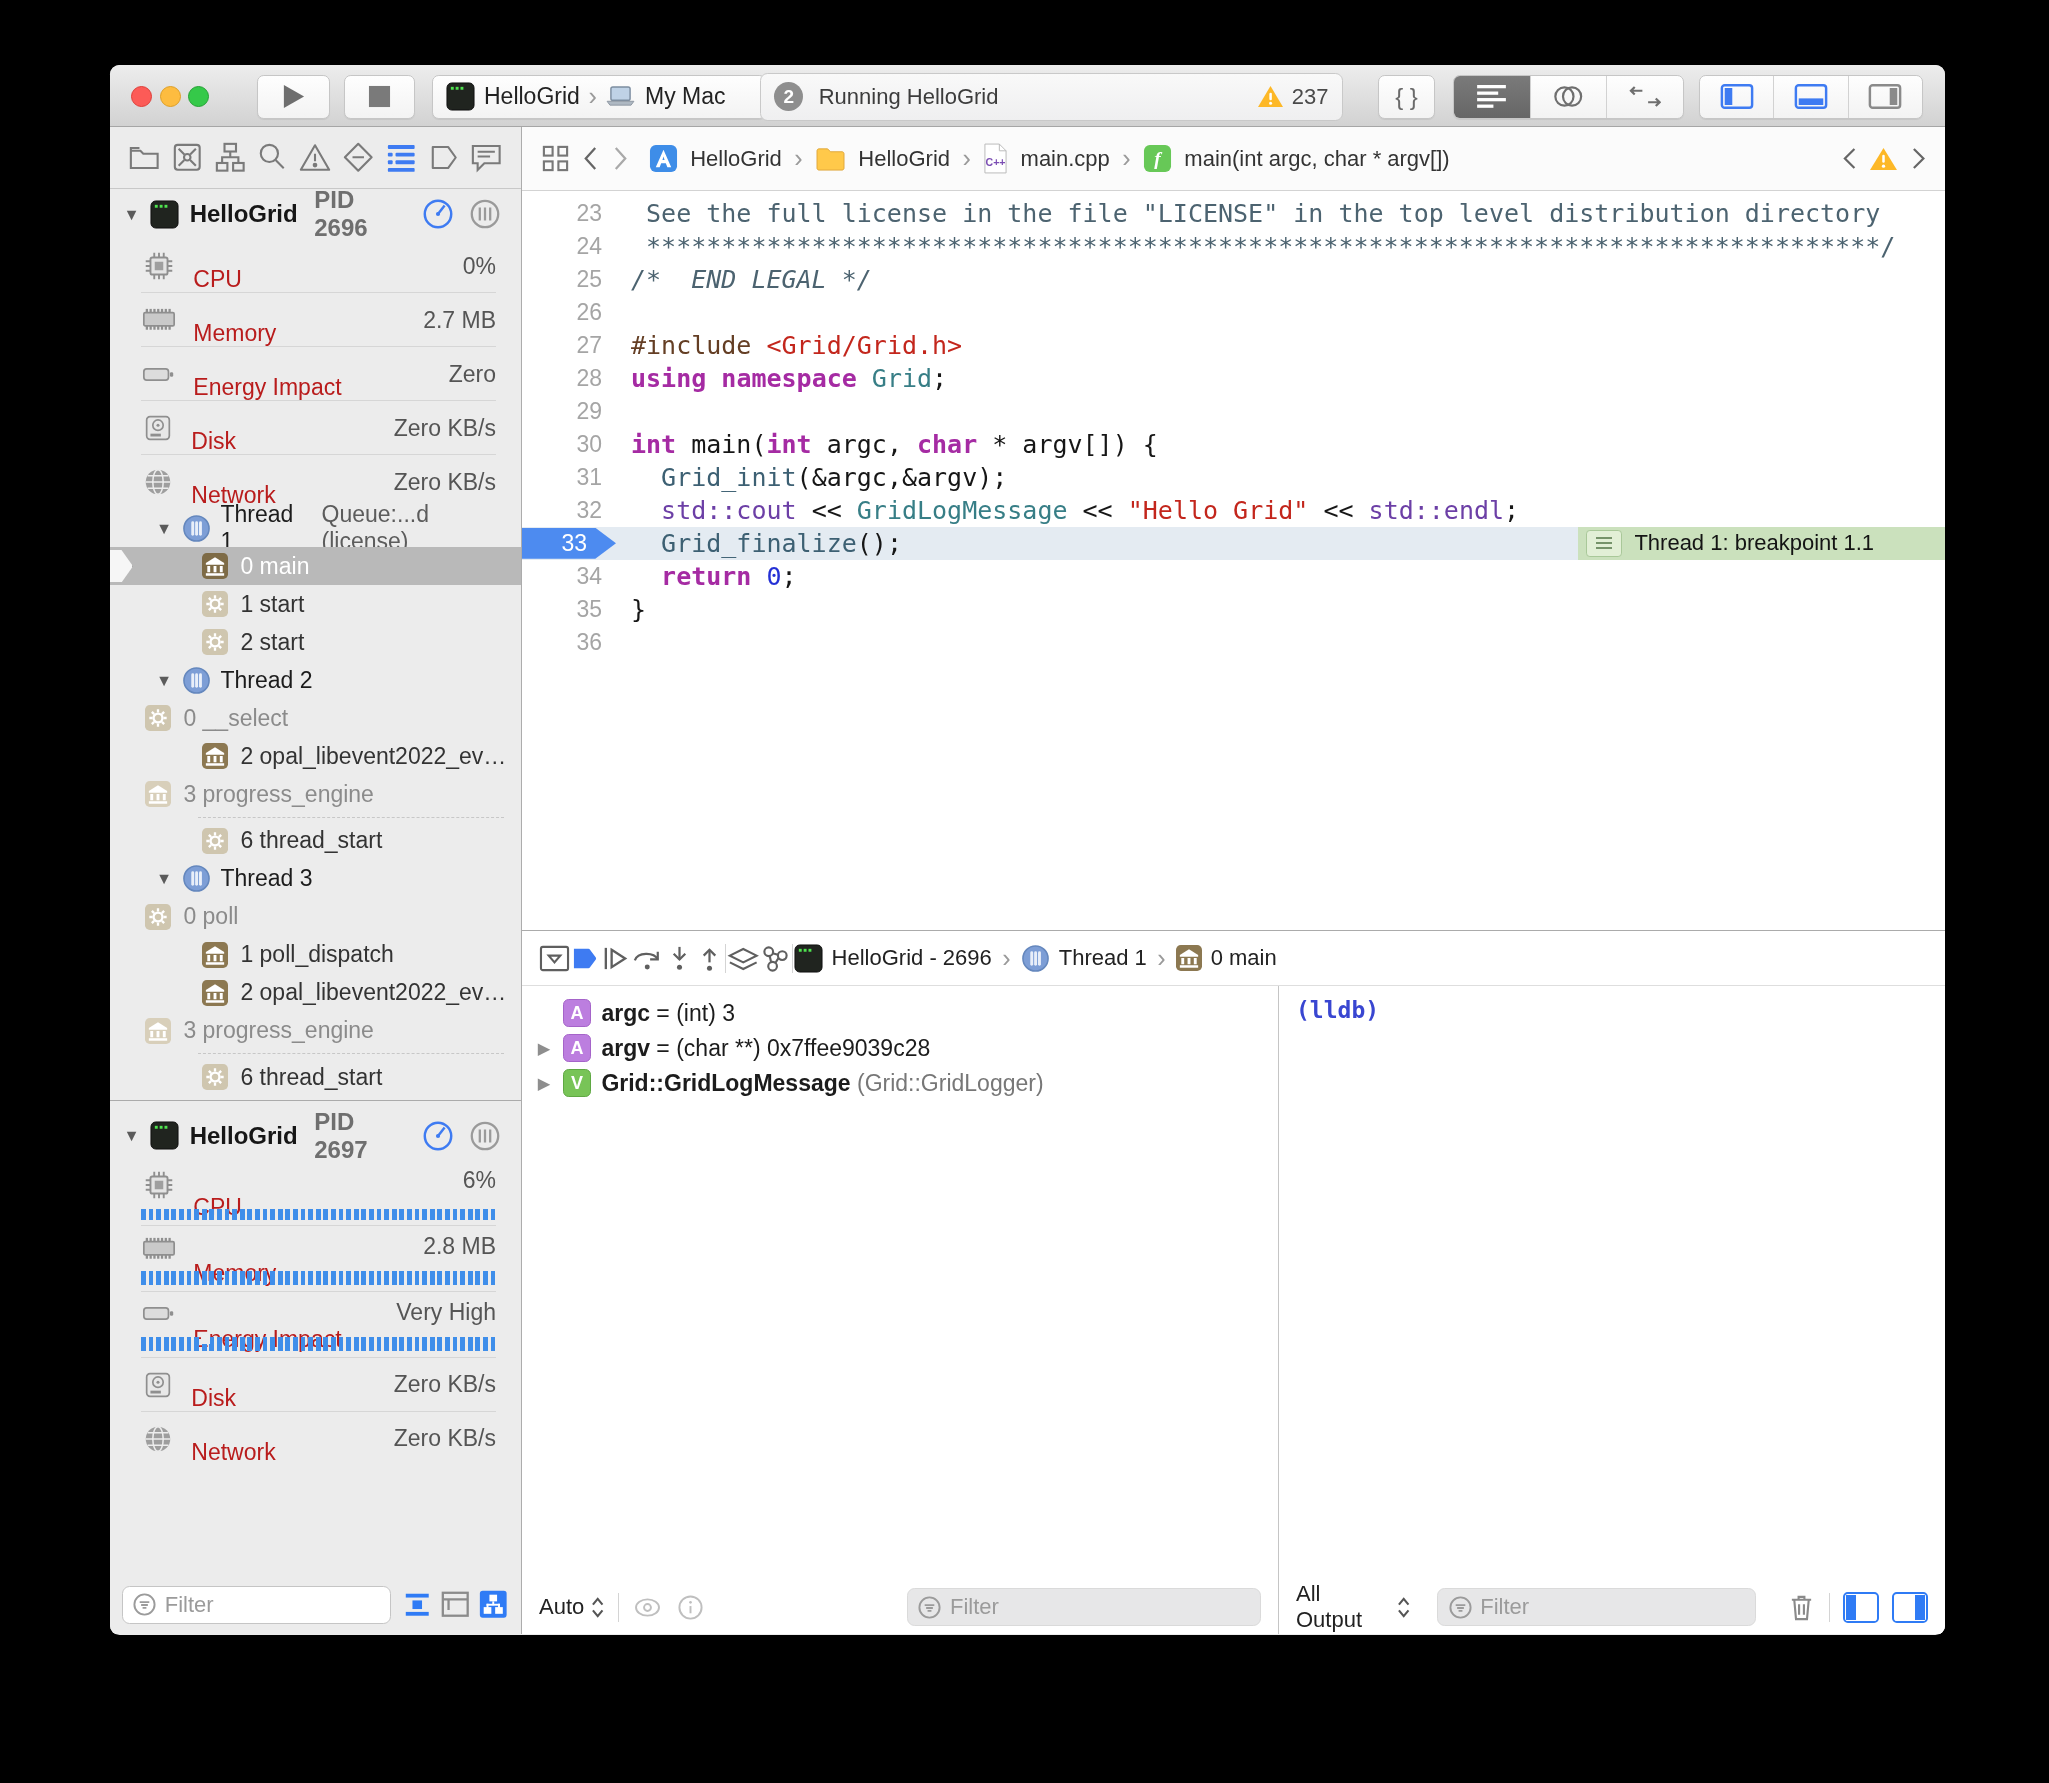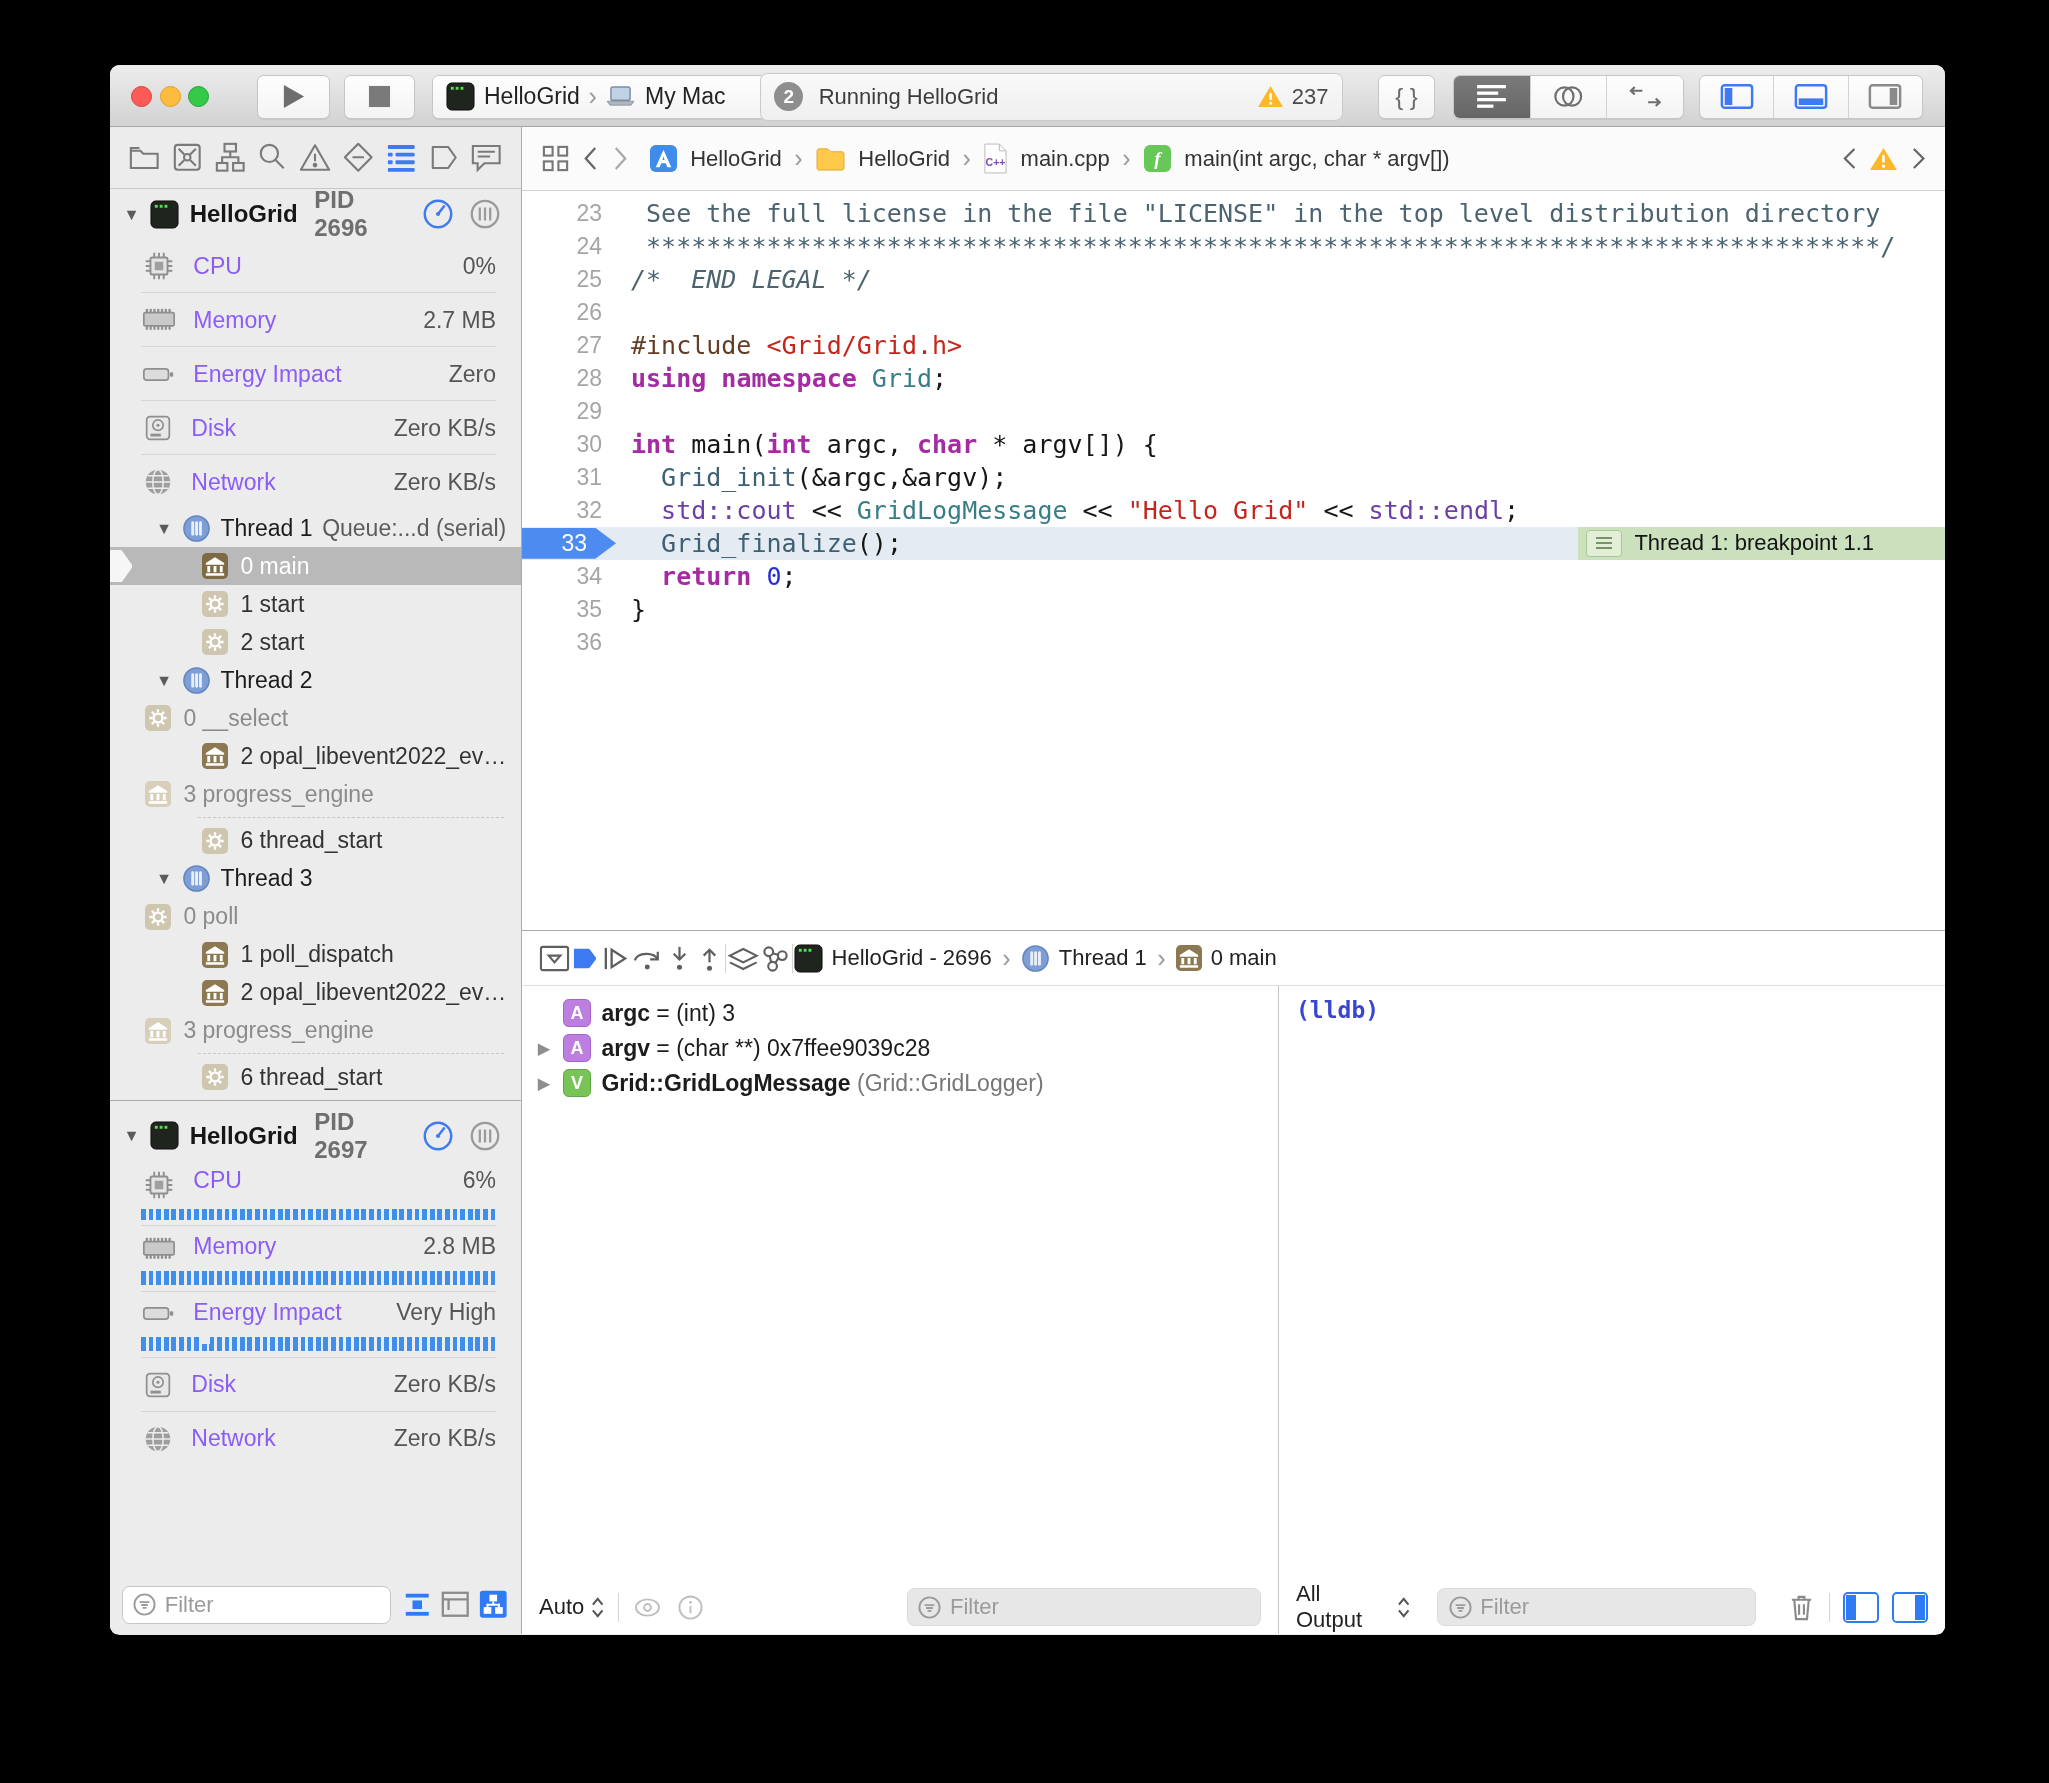--- a/index.html
+++ b/index.html
@@ -37,21 +37,21 @@
   .navtab{width:38px;height:38px;display:flex;align-items:center;justify-content:center;border-radius:5.7px;}
   .navscroll{flex:1;overflow:hidden;display:flex;flex-direction:column;}
   .proc-row{height:50px;display:flex;align-items:center;gap:10.5px;padding-left:13.4px;font-size:24px;}
   .proc-row b{color:#161616;}
   .proc-row .pid{color:#6F6F6F;font-weight:bold;margin-left:6px;}
   .disc{width:16.3px;font-size:16.3px;color:#5B5B5B;flex:0 0 16.3px;}
   .proc-btns{margin-left:auto;display:flex;gap:13.4px;padding-right:19px;}
   .gauge-row{height:54px;position:relative;display:flex;align-items:center;gap:16.3px;
              padding:0 25px 0 31px;}
   .gauge-row.bars{height:59px;align-items:flex-start;padding-top:6.7px;}
-  .gauge-row .glabel{color:#8b5cf6;}
+  .gauge-row .glabel{color:#b91c1c;margin-top:27px;}
   .gauge-row .gval{margin-left:auto;color:#555;}
   .gauge-row .gsep{position:absolute;bottom:0;left:31px;right:25px;border-bottom:1px solid #D6D6D6;}
   .barstrip{position:absolute;left:31px;right:25px;bottom:6.7px;
             background:repeating-linear-gradient(90deg,#3F8EEA 0 4.8px,rgba(0,0,0,0) 4.8px 7.6px);}
   .barstrip.cpu{height:10.5px;}
   .barstrip.full{height:14.3px;}
   .barstrip.energy{height:14.3px;}
   .barstrip.energy:after{content:"";position:absolute;left:17%;top:0;width:8.6px;height:7.6px;background:#ECECEC;}
   .thread-row{height:38px;display:flex;align-items:center;gap:9.6px;padding-left:46px;}
   .thread-row .tdetail{color:#5c5c5c;}
@@ -444,21 +444,21 @@
               <svg width="29" height="29" viewBox="0 0 30 30">
                 <circle cx="15" cy="15" r="13" fill="#7D9ED6" stroke="#6487BD" stroke-width="1.6"></circle>
                 <g fill="#E9EFF9">
                   <rect x="9.6" y="7.5" width="3" height="15" rx="1.5"></rect>
                   <rect x="13.6" y="7.5" width="3" height="15" rx="1.5"></rect>
                   <rect x="17.6" y="7.5" width="3" height="15" rx="1.5"></rect>
                 </g>
               </svg>
             </span>
         <span>Thread 1</span>
-            <span class="tdetail">Queue:...d (serial)</span>
+            <span class="tdetail">Queue:...d (license)</span>
       </div>
           <div class="frame-row selected ">
           <span class="ptr"></span>
           <span class="fricon">
               <svg width="26" height="26" viewBox="0 0 27 27">
                 <rect width="27" height="27" rx="5" fill="#7E6B46"></rect>
                 <g fill="#FFF">
                   <path d="M4 10.5L13.5 4.5l9.5 6v1.8H4z"></path>
                   <rect x="5.5" y="13.5" width="3" height="6.5"></rect>
                   <rect x="12" y="13.5" width="3" height="6.5"></rect>

